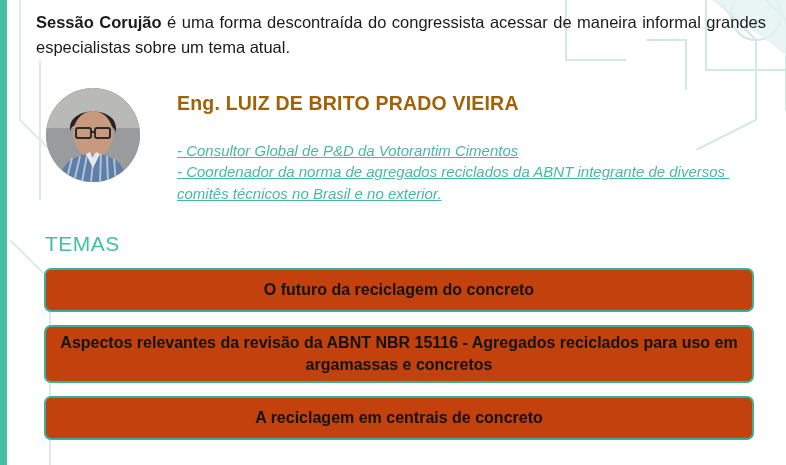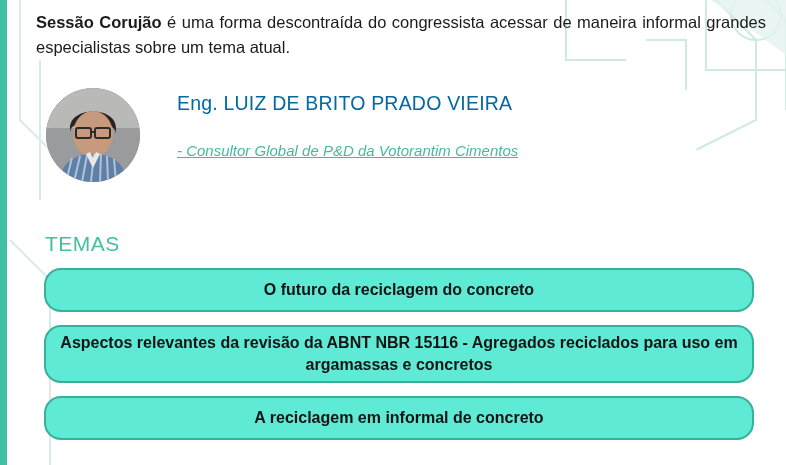--- a/index.html
+++ b/index.html
@@ -71,22 +71,22 @@
     overflow: hidden;
     background: #8d8f90;
   }
   .photo svg { display: block; }
 
   .speaker-name {
     position: absolute;
     left: 177px;
     top: 92px;
     font-size: 19.5px;
-    font-weight: normal;
-    color: #0369a1;
+    font-weight: bold;
+    color: #a16207;
     letter-spacing: 0.2px;
   }
 
   .bullets {
     position: absolute;
     left: 177px;
     top: 140px;
     width: 580px;
     font-size: 15px;
     line-height: 1.42;
@@ -107,22 +107,22 @@
 
   .topics {
     position: absolute;
     left: 44px;
     top: 268px;
     width: 710px;
   }
   .topic {
     box-sizing: border-box;
     border: 2px solid #38b09a;
-    border-radius: 17px;
-    background: #5eead4;
+    border-radius: 7px;
+    background: #c2410c;
     color: #141414;
     font-size: 16px;
     font-weight: bold;
     text-align: center;
     display: flex;
     align-items: center;
     justify-content: center;
     margin-bottom: 13px;
     padding: 0 12px;
     line-height: 1.35;
@@ -196,23 +196,24 @@
         </g>
         <path d="M40 66 L47 80 L54 66 L50 64 L47 70 L44 64 Z" fill="#e9e9ea"></path>
       </g>
     </svg>
   </div>
 
   <div class="speaker-name">Eng. LUIZ DE BRITO PRADO VIEIRA</div>
 
   <div class="bullets">
     <div>- Consultor Global de P&amp;D da Votorantim Cimentos</div>
+    <div>- Coordenador da norma de agregados reciclados da ABNT integrante de diversos comitês técnicos no Brasil e no exterior.</div>
   </div>
 
   <div class="temas-title">TEMAS</div>
 
   <div class="topics">
     <div class="topic one-line">O futuro da reciclagem do concreto</div>
     <div class="topic two-line">Aspectos relevantes da revisão da ABNT NBR 15116 - Agregados reciclados para uso em argamassas e concretos</div>
-    <div class="topic one-line">A reciclagem em informal de concreto</div>
+    <div class="topic one-line">A reciclagem em centrais de concreto</div>
   </div>
 
 </div>
 
 </body></html>

